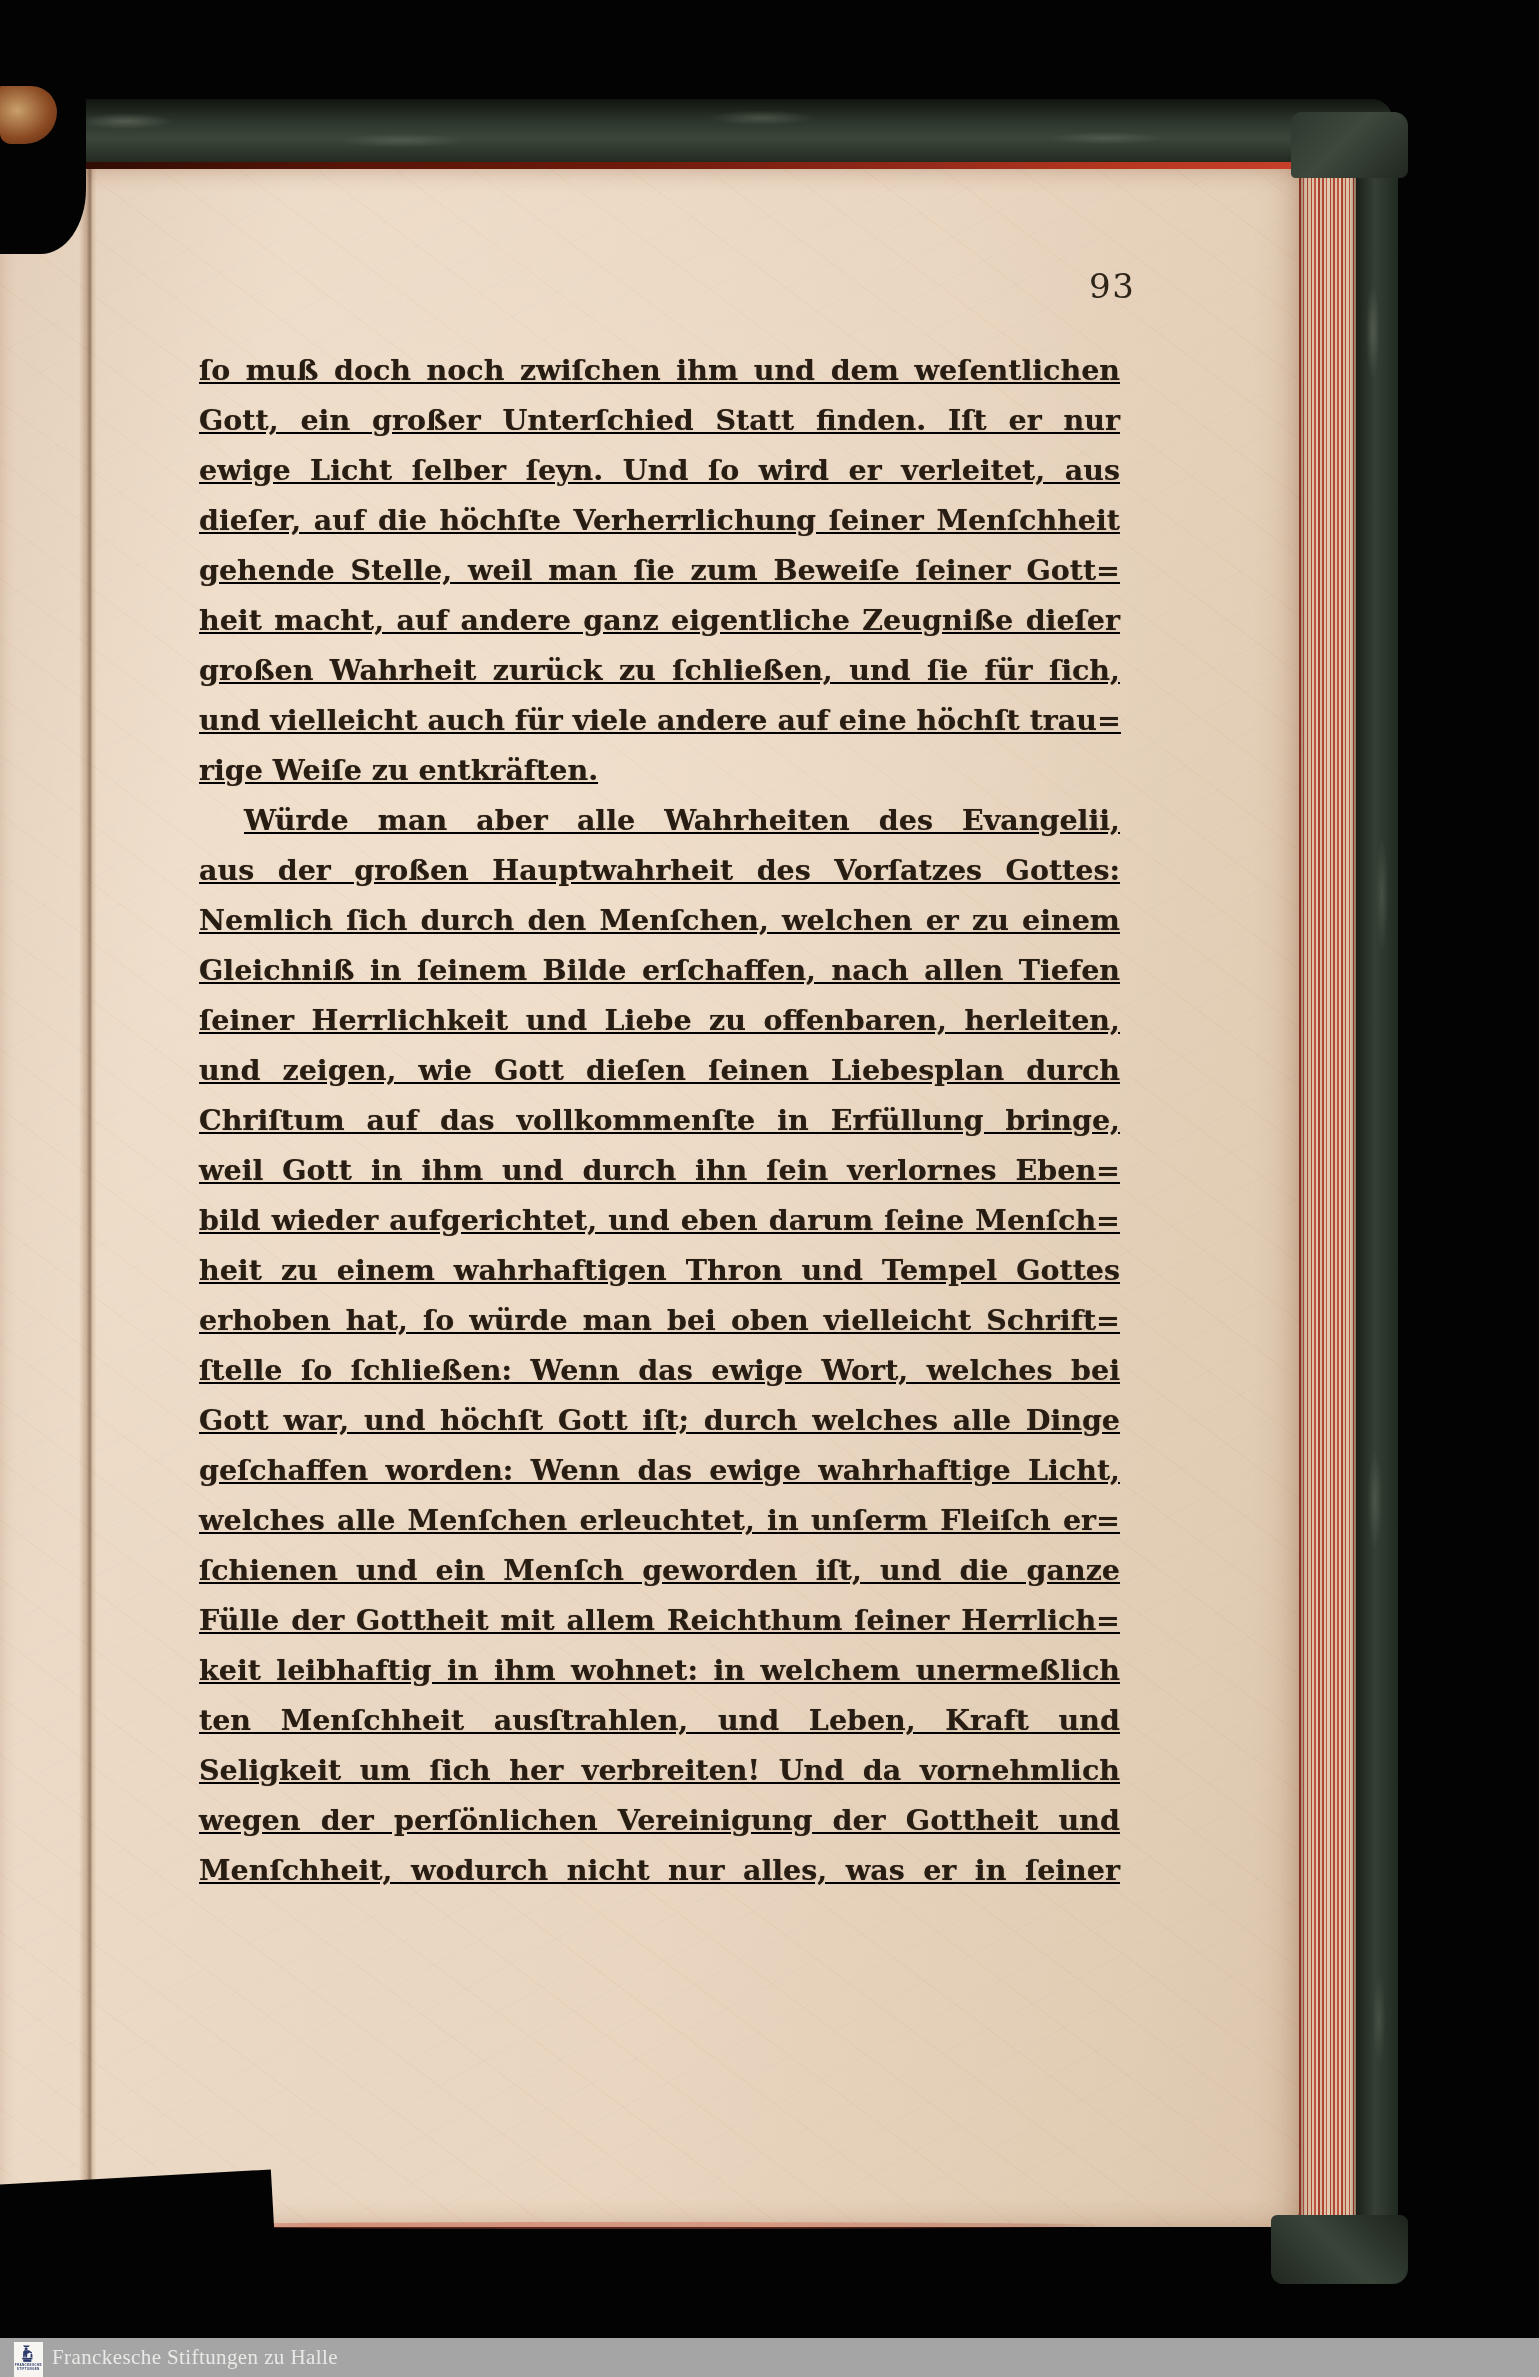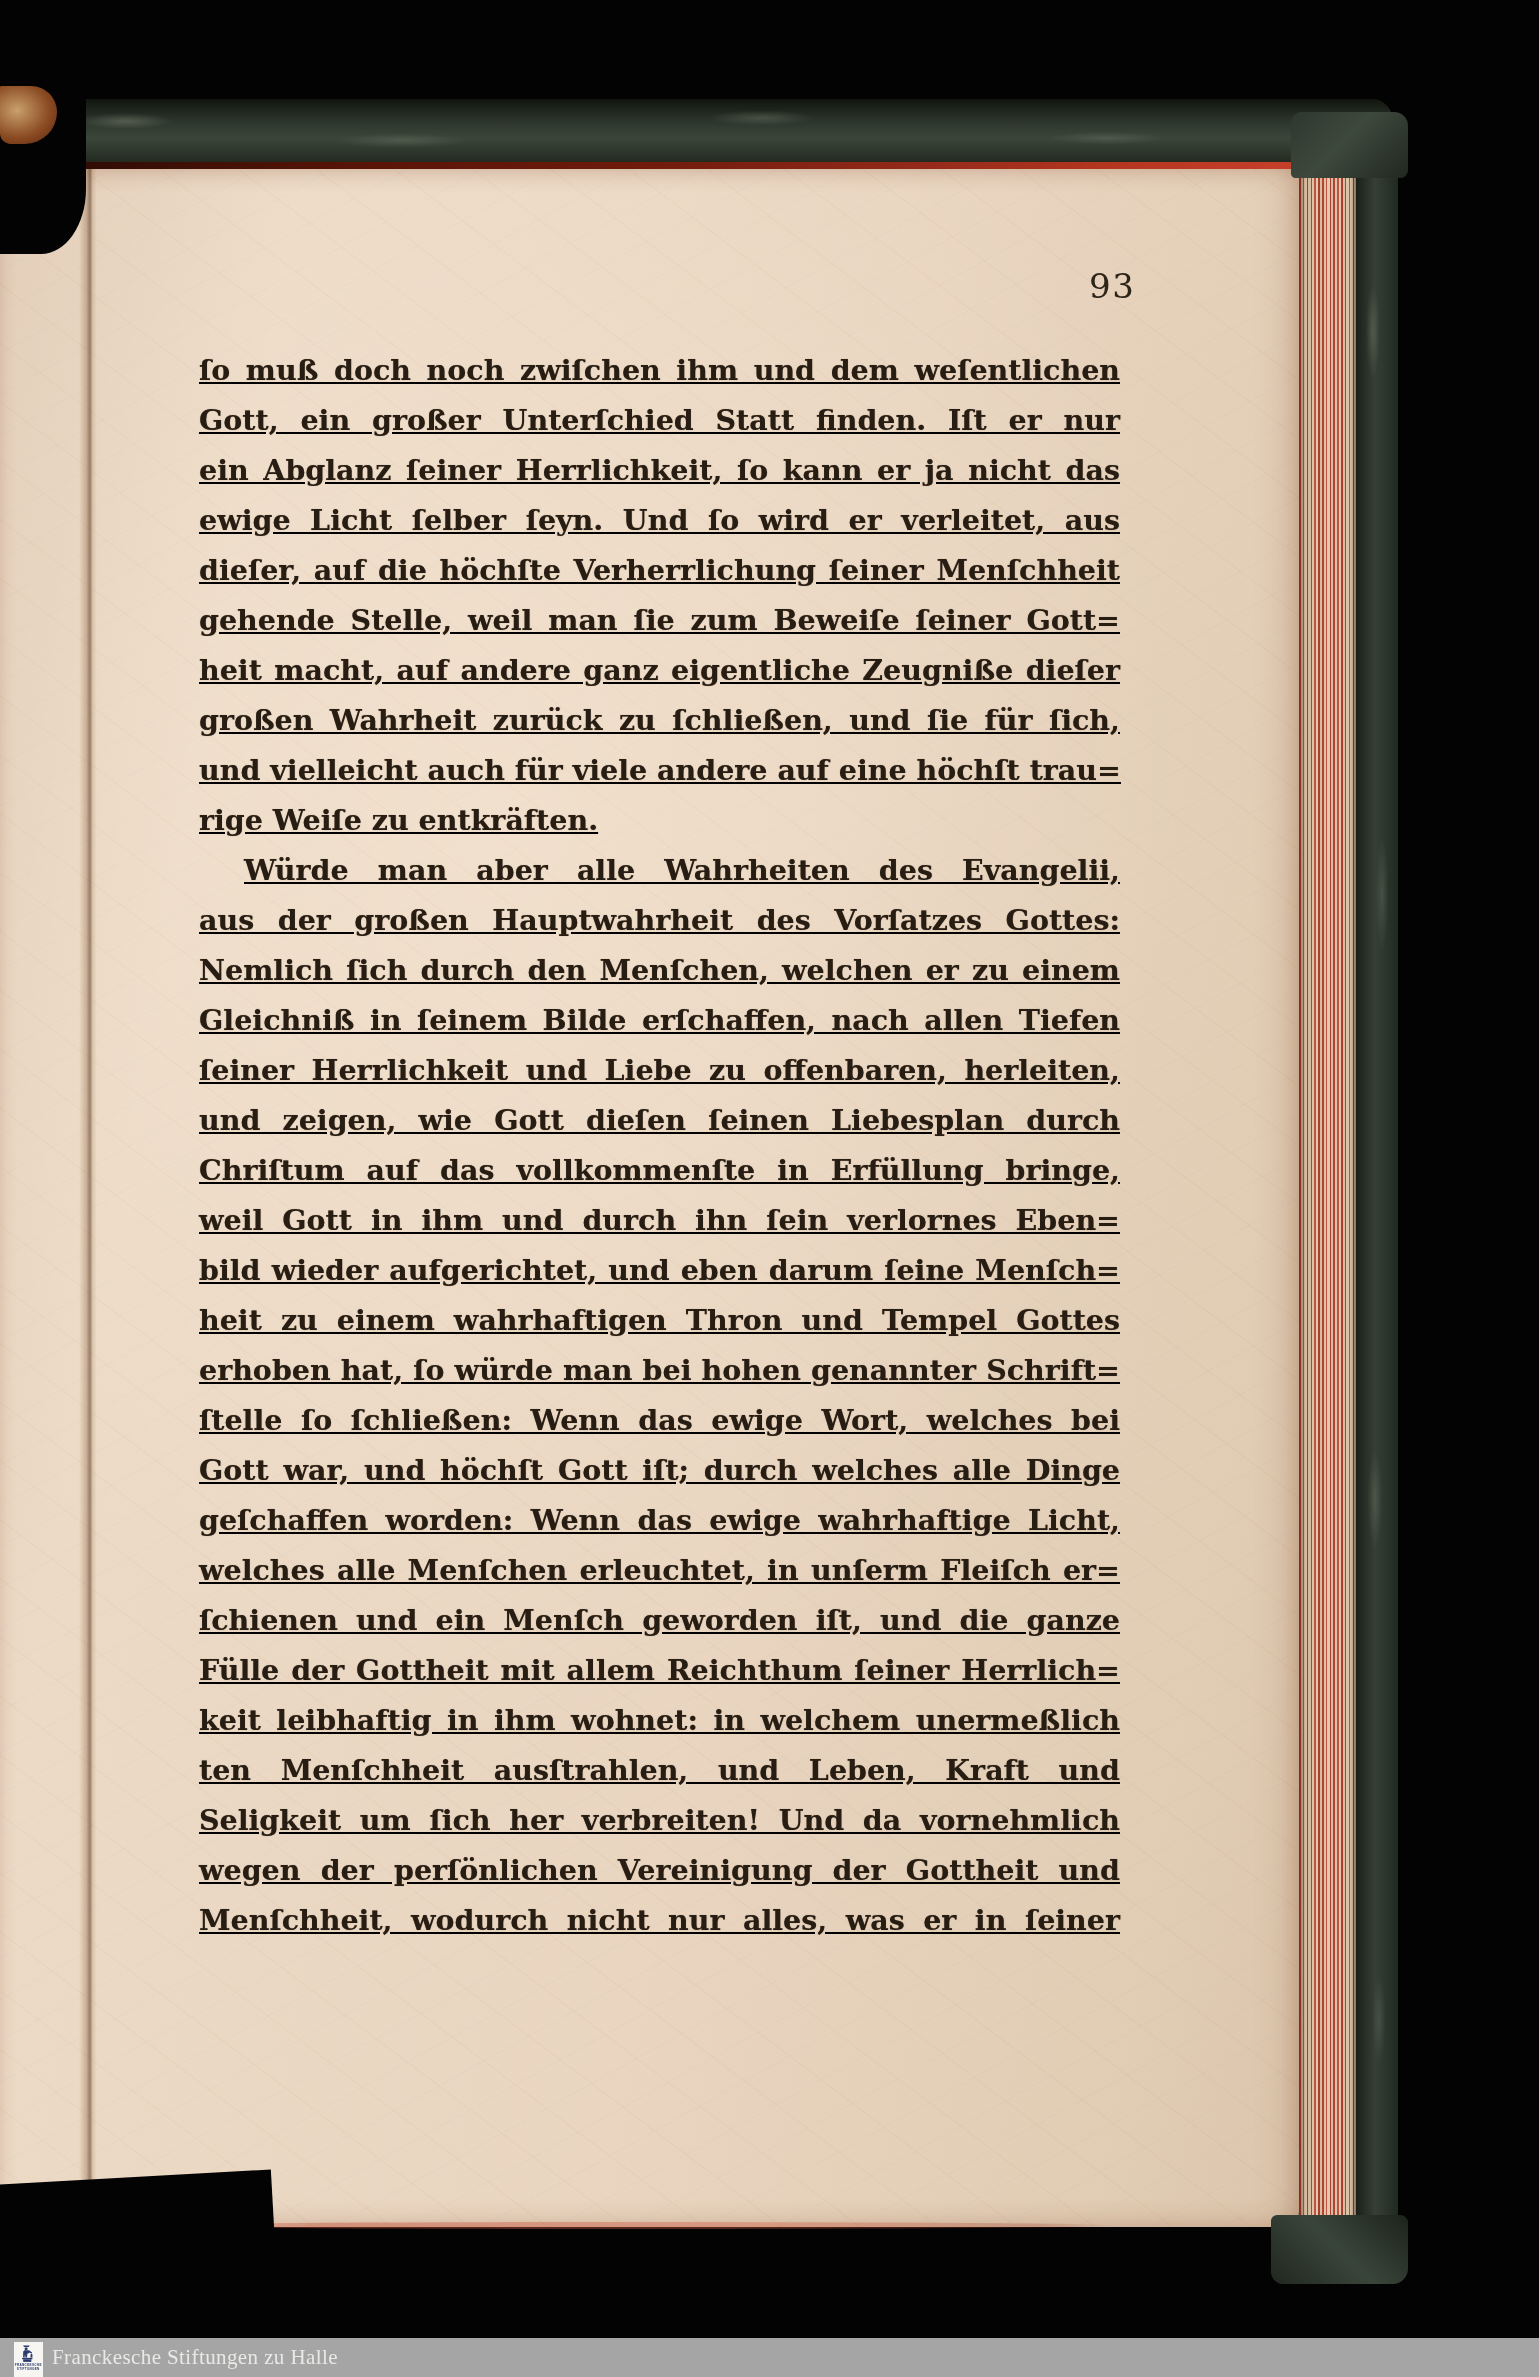--- a/index.html
+++ b/index.html
@@ -194,39 +194,38 @@
 
   <div class="paper">
     <div class="gutter-crease"></div>
     <div class="paper-bottom-tint"></div>
 
     <div class="page-number">93</div>
 
     <div class="text-block">
         <div class="line">ſo muß doch noch zwiſchen ihm und dem weſentlichen</div>
         <div class="line">Gott, ein großer Unterſchied Statt finden. Iſt er nur</div>
-        <div class="line">ein Abglanz ſeiner Herrlichkeit, ſo kann er ja nicht das</div>
         <div class="line">ewige Licht ſelber ſeyn. Und ſo wird er verleitet, aus</div>
         <div class="line">dieſer, auf die höchſte Verherrlichung ſeiner Menſchheit</div>
         <div class="line">gehende Stelle, weil man ſie zum Beweiſe ſeiner Gott=</div>
         <div class="line">heit macht, auf andere ganz eigentliche Zeugniße dieſer</div>
         <div class="line">großen Wahrheit zurück zu ſchließen, und ſie für ſich,</div>
         <div class="line">und vielleicht auch für viele andere auf eine höchſt trau=</div>
         <div class="line para-end">rige Weiſe zu entkräften.</div>
         <div class="line indent">Würde man aber alle Wahrheiten des Evangelii,</div>
         <div class="line">aus der großen Hauptwahrheit des Vorſatzes Gottes:</div>
         <div class="line">Nemlich ſich durch den Menſchen, welchen er zu einem</div>
         <div class="line">Gleichniß in ſeinem Bilde erſchaffen, nach allen Tiefen</div>
         <div class="line">ſeiner Herrlichkeit und Liebe zu offenbaren, herleiten,</div>
         <div class="line">und zeigen, wie Gott dieſen ſeinen Liebesplan durch</div>
         <div class="line">Chriſtum auf das vollkommenſte in Erfüllung bringe,</div>
         <div class="line">weil Gott in ihm und durch ihn ſein verlornes Eben=</div>
         <div class="line">bild wieder aufgerichtet, und eben darum ſeine Menſch=</div>
         <div class="line">heit zu einem wahrhaftigen Thron und Tempel Gottes</div>
-        <div class="line">erhoben hat, ſo würde man bei hohen genannter Schrift=</div>
+        <div class="line">erhoben hat, ſo würde man bei oben vielleicht Schrift=</div>
         <div class="line">ſtelle ſo ſchließen: Wenn das ewige Wort, welches bei</div>
         <div class="line">Gott war, und höchſt Gott iſt; durch welches alle Dinge</div>
         <div class="line">geſchaffen worden: Wenn das ewige wahrhaftige Licht,</div>
         <div class="line">welches alle Menſchen erleuchtet, in unſerm Fleiſch er=</div>
         <div class="line">ſchienen und ein Menſch geworden iſt, und die ganze</div>
         <div class="line">Fülle der Gottheit mit allem Reichthum ſeiner Herrlich=</div>
         <div class="line">keit leibhaftig in ihm wohnet: in welchem unermeßlich</div>
         <div class="line">ten Menſchheit ausſtrahlen, und Leben, Kraft und</div>
         <div class="line">Seligkeit um ſich her verbreiten! Und da vornehmlich</div>
         <div class="line">wegen der perſönlichen Vereinigung der Gottheit und</div>

